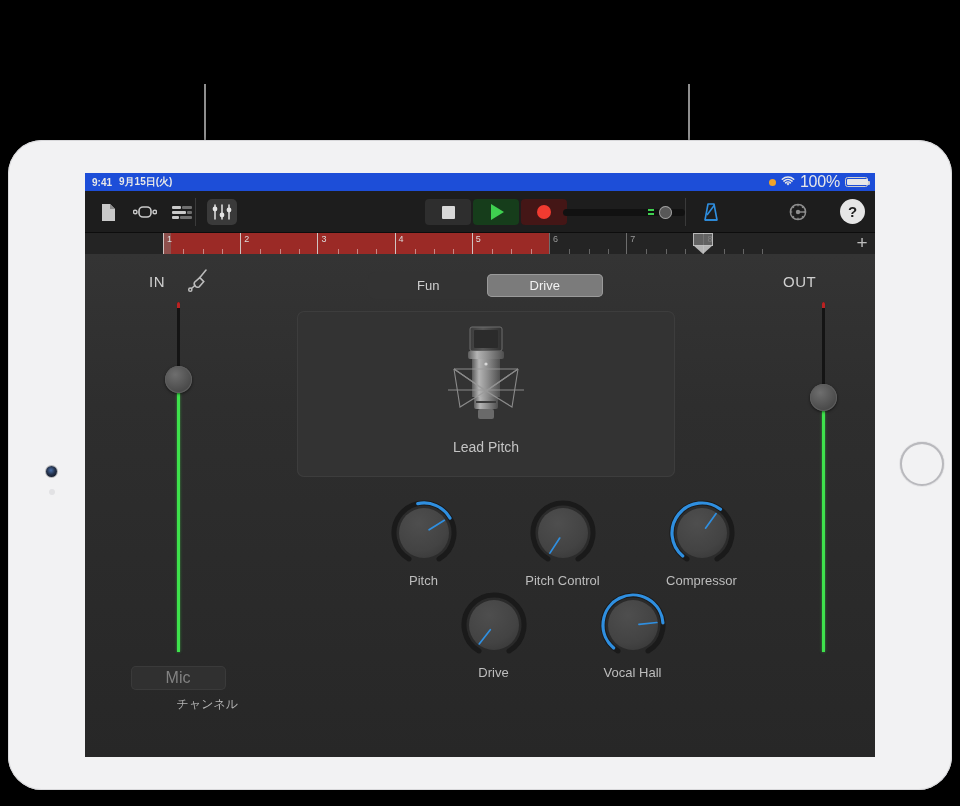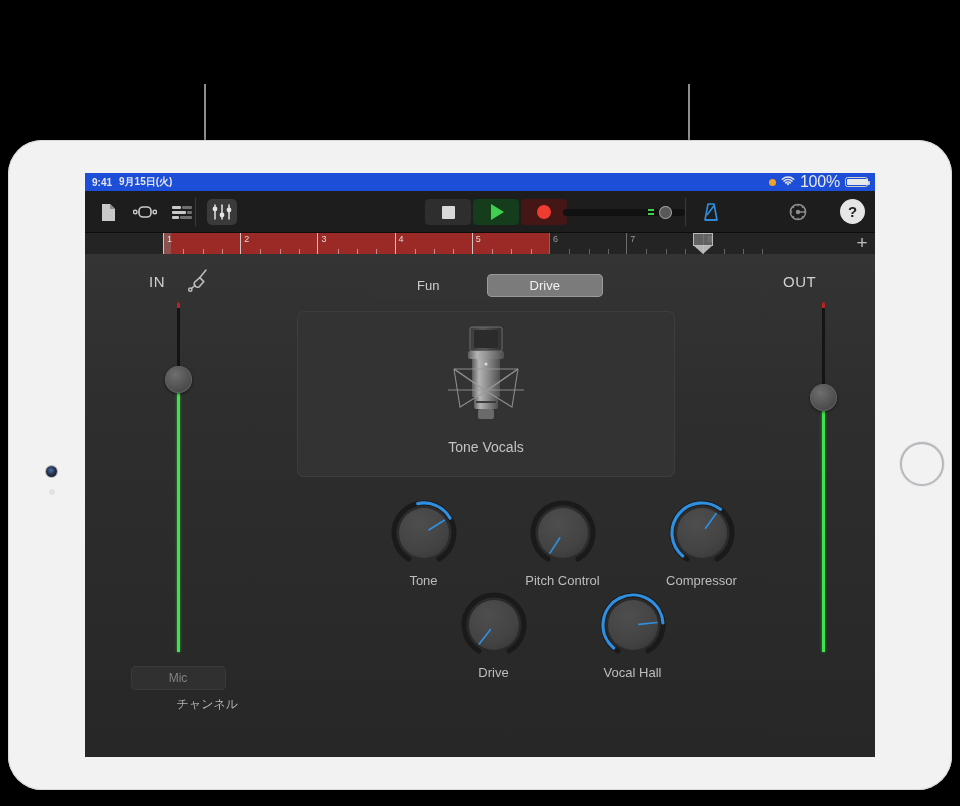--- a/index.html
+++ b/index.html
@@ -202,21 +202,21 @@
                 background: #3ee24c; box-shadow: 0 0 3px rgba(62,226,76,.55); }
   .fader-thumb { position: absolute; left: 7px; width: 27px; height: 27px; border-radius: 50%;
                  background: radial-gradient(circle at 38% 32%, #6e6e6e, #4a4a4a 70%, #3c3c3c 100%);
                  box-shadow: 0 1px 3px rgba(0,0,0,.6), inset 0 0 0 1px #5e5e5e; }
 
   
   .bottom-group { position: absolute; text-align: center; width: 120px; }
   #group-channel { left: 33px;  top: 412px; }
   #group-monitor { left: 678px; top: 412px; }
   .pill-btn { width: 95px; height: 24px; margin: 0 auto; border-radius: 5px;
-              background: #303030; color: #828282; font-size: 12px;
+              background: #303030; color: #828282; font-size: 16px;
               display: flex; align-items: center; justify-content: center;
               box-shadow: inset 0 0 0 1px #3a3a3a; }
   .pill-label { margin-top: 6px; font-size: 12px; color: #b5b5b5; text-align: right; }
 </style>
 </head>
 <body>
 
 <div id="page">
 
   <div class="callout" id="callout-left-line"></div>
@@ -447,38 +447,38 @@
               <rect x="52" y="88" width="16" height="10" rx="2" fill="#6a6a6a"></rect>
               <g stroke="#9a9a9a" stroke-width="1.1" fill="none" opacity=".85">
                 <path d="M28 48 L60 70 L92 48"></path>
                 <path d="M28 48 L60 70 L92 48" transform="translate(0,0)"></path>
                 <path d="M28 48 L34 86 L60 70 L86 86 L92 48"></path>
                 <line x1="22" y1="69" x2="98" y2="69"></line>
                 <path d="M28 48 L92 48"></path>
               </g>
             </svg>
           </div>
-          <div id="instrument-name">Tone Vocals</div>
+          <div id="instrument-name">Lead Pitch</div>
         </div>
 
         <div class="knob-group" id="knob-tone">
           <div class="knob"><svg width="66" height="66" viewBox="0 0 66 66">
                 <defs>
                   <radialGradient id="kg0" cx="40%" cy="30%" r="80%">
         <stop offset="0%" stop-color="#4e4e4e"></stop>
         <stop offset="70%" stop-color="#434343"></stop>
         <stop offset="100%" stop-color="#383838"></stop>
       </radialGradient>
                 </defs>
                 <path d="M 17.999999999999986 58.98076211353315 A 30 30 0 1 1 48 58.98076211353316" stroke="#1a1a1a" stroke-width="5" fill="none" stroke-linecap="round"></path>
                 <path d="M 26.762649275467226 3.6555719779858293 A 30 30 0 0 1 58.98076211353316 18" stroke="#2f8fe0" stroke-width="3.2" fill="none" stroke-linecap="round"></path>
                 <circle cx="33" cy="33" r="25" fill="url(#kg0)"></circle>
                 <line x1="38.08828857693855" y1="29.82048441460077" x2="53.353154307754224" y2="20.28193765840308" stroke="#2f8fe0" stroke-width="1.7" stroke-linecap="round"></line>
               </svg></div>
-          <div class="knob-label">Tone</div>
+          <div class="knob-label">Pitch</div>
         </div>
         <div class="knob-group" id="knob-pitch">
           <div class="knob"><svg width="66" height="66" viewBox="0 0 66 66">
                 <defs>
                   <radialGradient id="kg1" cx="40%" cy="30%" r="80%">
         <stop offset="0%" stop-color="#4e4e4e"></stop>
         <stop offset="70%" stop-color="#434343"></stop>
         <stop offset="100%" stop-color="#383838"></stop>
       </radialGradient>
                 </defs>

